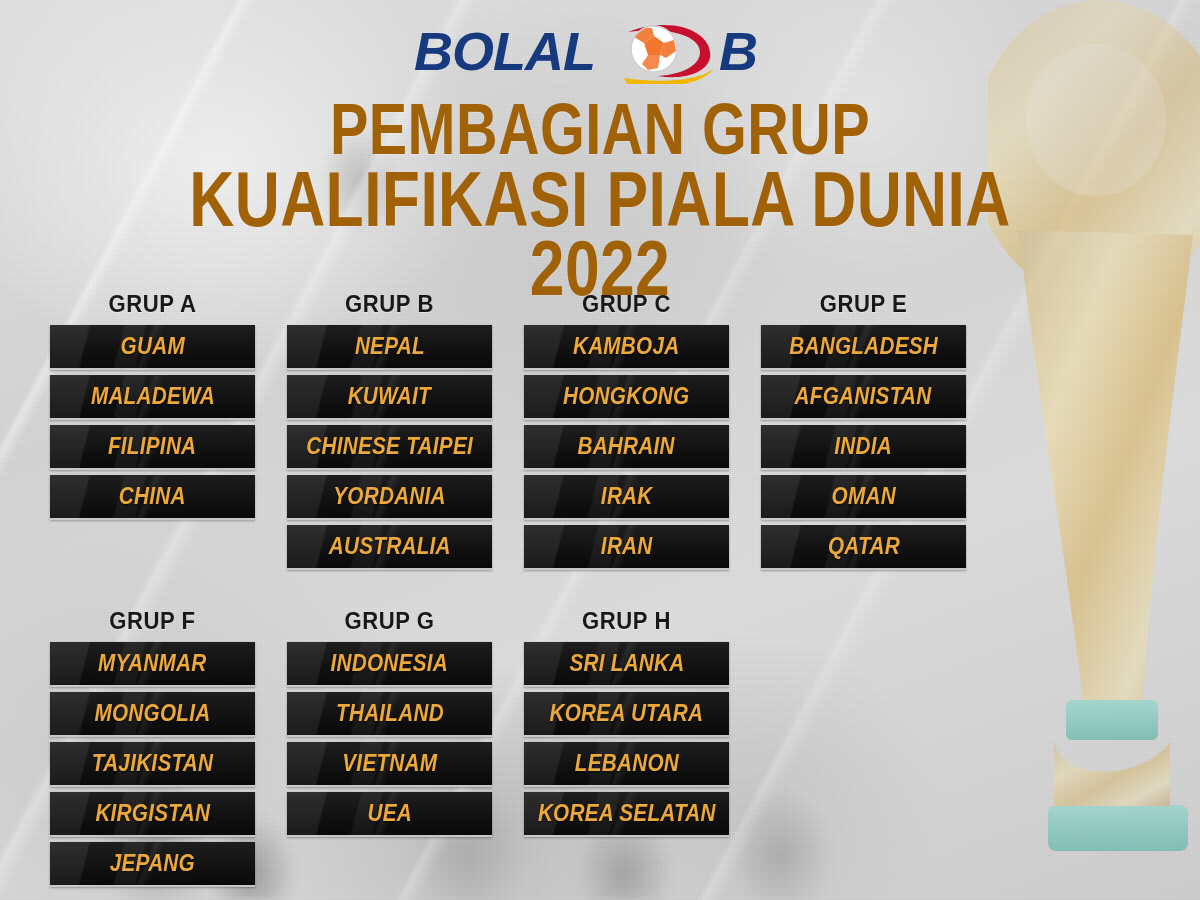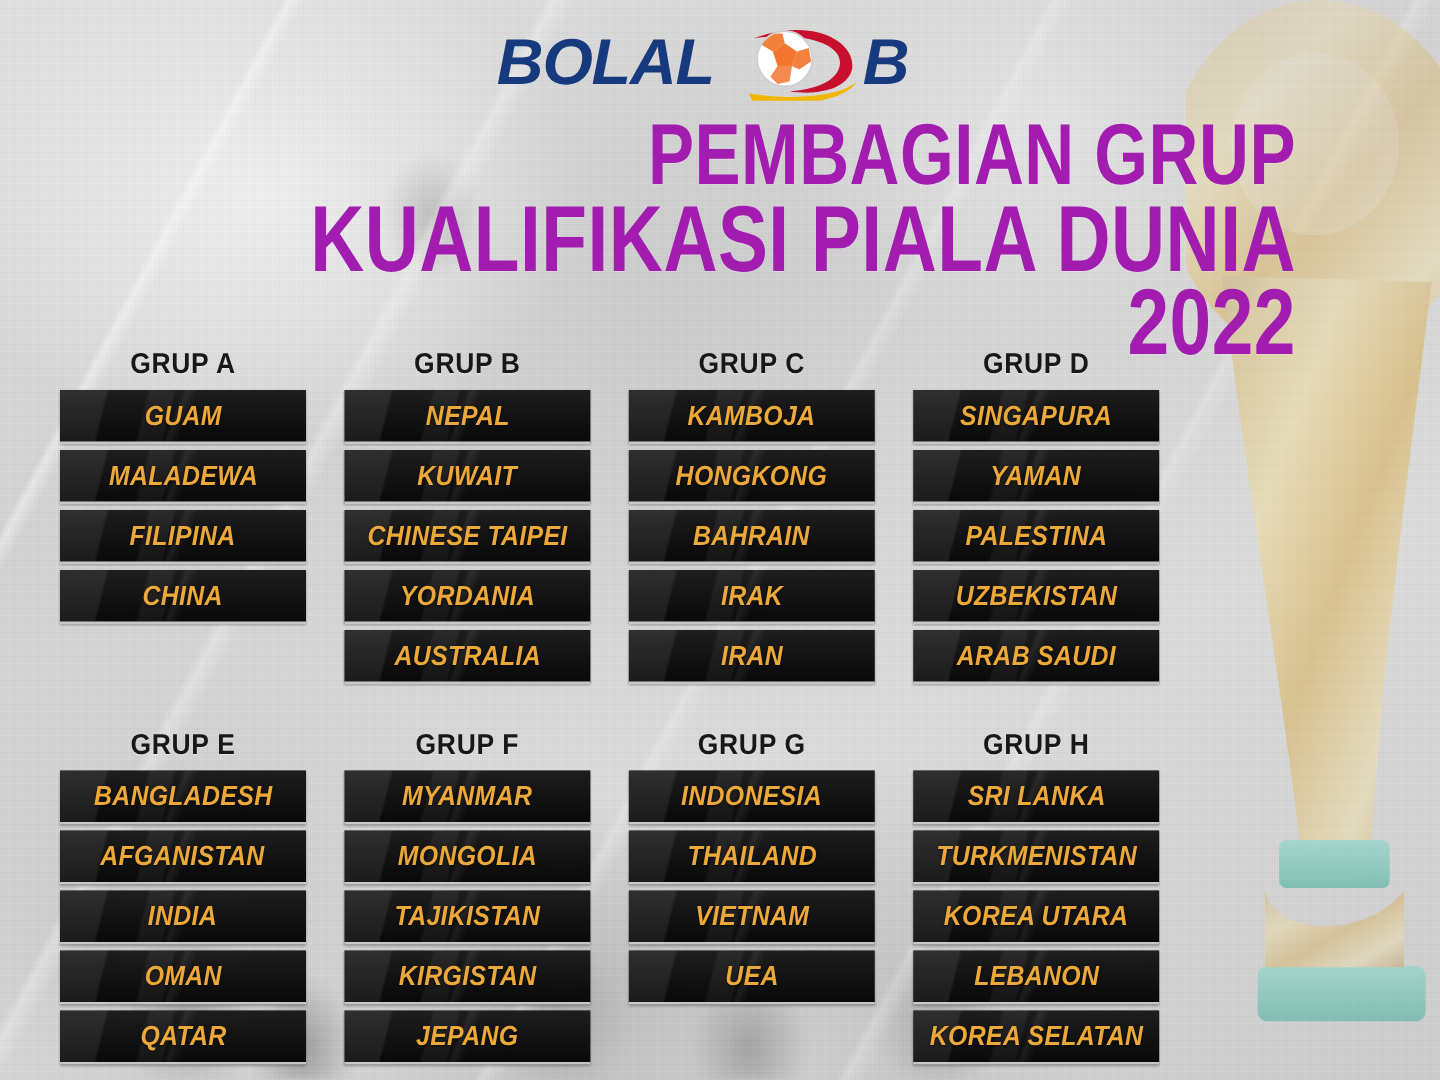--- a/index.html
+++ b/index.html
@@ -70,22 +70,22 @@
     position:absolute; left:0; right:0; top:22px;
     display:flex; justify-content:center; align-items:flex-end;
     height:62px;
     text-decoration:underline;
   }
   .logo-svg { display:block; }
 
   
   .headline {
     position:absolute; left:0; right:0; top:98px;
-    text-align:right;
-    color:#a21caf;
+    text-align:center;
+    color:#a16207;
     line-height:.88;
   }
   .headline .l1, .headline .l2 {
     display:block;
     font-family:"Liberation Sans Narrow","Liberation Sans", sans-serif;
     font-weight:bold;
     letter-spacing:.5px;
     transform:scaleX(.80);
     transform-origin:center;
     text-shadow:0 1px 0 rgba(255,255,255,.18);
@@ -266,38 +266,20 @@
           <span class="team-name">BAHRAIN</span>
         </div>
         <div class="team-row">
           <span class="team-name">IRAK</span>
         </div>
         <div class="team-row">
           <span class="team-name">IRAN</span>
         </div>
       </div>
       <div class="group">
-        <div class="group-title">GRUP D</div>
-        <div class="team-row">
-          <span class="team-name">SINGAPURA</span>
-        </div>
-        <div class="team-row">
-          <span class="team-name">YAMAN</span>
-        </div>
-        <div class="team-row">
-          <span class="team-name">PALESTINA</span>
-        </div>
-        <div class="team-row">
-          <span class="team-name">UZBEKISTAN</span>
-        </div>
-        <div class="team-row">
-          <span class="team-name">ARAB SAUDI</span>
-        </div>
-      </div>
-      <div class="group">
         <div class="group-title">GRUP E</div>
         <div class="team-row">
           <span class="team-name">BANGLADESH</span>
         </div>
         <div class="team-row">
           <span class="team-name">AFGANISTAN</span>
         </div>
         <div class="team-row">
           <span class="team-name">INDIA</span>
         </div>
@@ -340,23 +322,20 @@
         <div class="team-row">
           <span class="team-name">UEA</span>
         </div>
       </div>
       <div class="group">
         <div class="group-title">GRUP H</div>
         <div class="team-row">
           <span class="team-name">SRI LANKA</span>
         </div>
         <div class="team-row">
-          <span class="team-name">TURKMENISTAN</span>
-        </div>
-        <div class="team-row">
           <span class="team-name">KOREA UTARA</span>
         </div>
         <div class="team-row">
           <span class="team-name">LEBANON</span>
         </div>
         <div class="team-row">
           <span class="team-name">KOREA SELATAN</span>
         </div>
       </div>
     </div>

